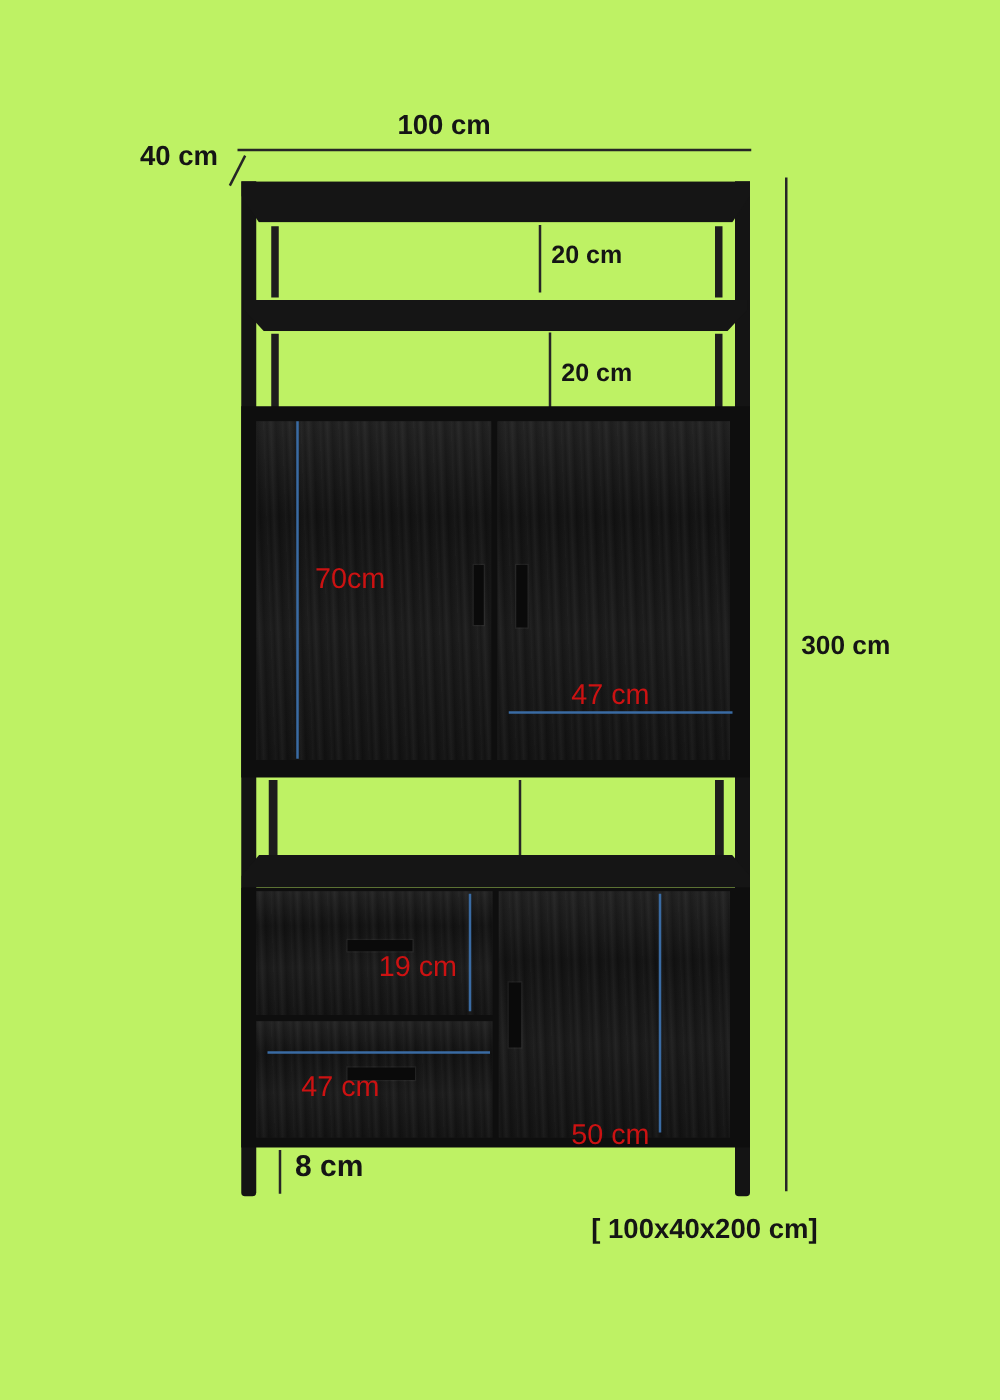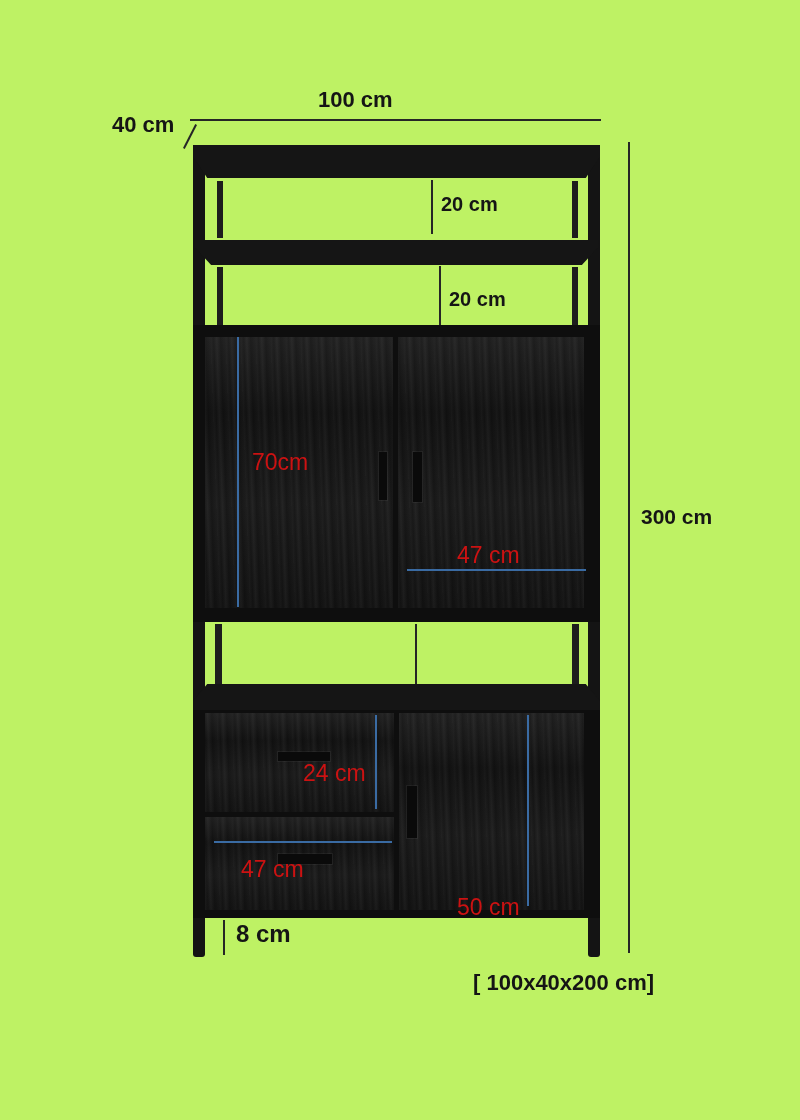--- a/index.html
+++ b/index.html
@@ -87,17 +87,17 @@
   <div class="dim-label" style="left:318px;top:87px;font-size:22px;">100 cm</div>
   <div class="dim-label" style="left:112px;top:112px;font-size:22px;">40 cm</div>
   <div class="dim-label" style="left:441px;top:193px;font-size:20px;">20 cm</div>
   <div class="dim-label" style="left:449px;top:288px;font-size:20px;">20 cm</div>
   <div class="dim-label" style="left:641px;top:505px;font-size:21px;">300 cm</div>
   <div class="dim-label" style="left:236px;top:920px;font-size:24px;">8 cm</div>
   <div class="dim-label" style="left:473px;top:970px;font-size:22px;">[ 100x40x200 cm]</div>
 
   <div class="red-label" style="left:236px;top:449px;margin-left:16px;">70cm</div>
   <div class="red-label" style="left:457px;top:542px;">47 cm</div>
-  <div class="red-label" style="left:303px;top:760px;">24 cm</div>
+  <div class="red-label" style="left:303px;top:760px;">19 cm</div>
   <div class="red-label" style="left:241px;top:856px;">47 cm</div>
   <div class="red-label" style="left:457px;top:894px;">50 cm</div>
 
 </div>
 
 </body></html>

